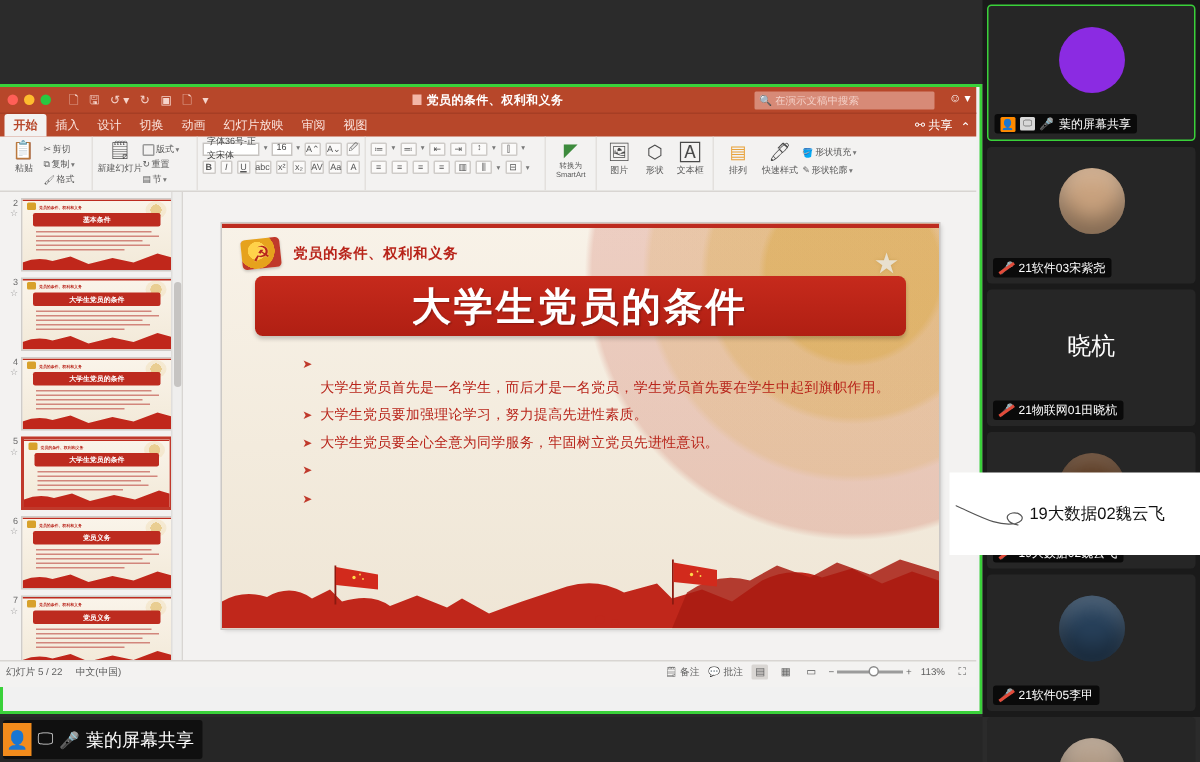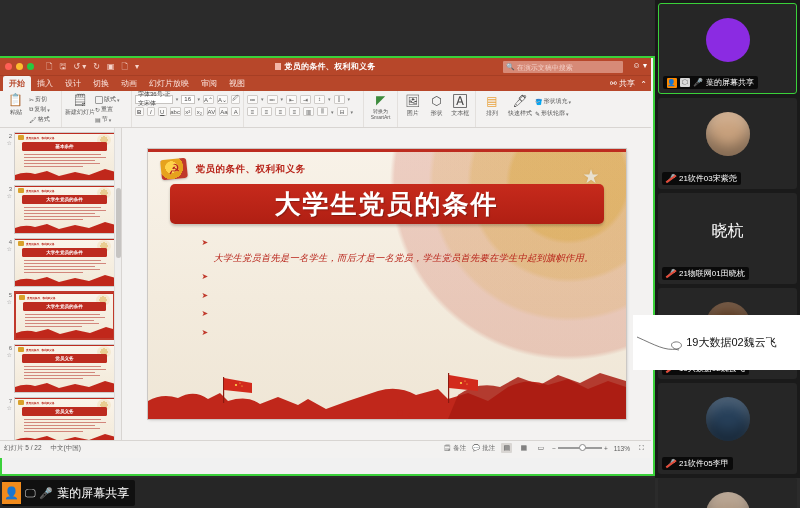--- a/index.html
+++ b/index.html
@@ -136,21 +136,21 @@
     border-radius:5px; display:flex; align-items:center; justify-content:center;
     box-shadow:0 2px 3px rgba(0,0,0,.2);
   }
   .title-bar-slide span { color:#fff; font-size:26px; font-weight:bold; letter-spacing:2px;
      text-shadow:1px 1px 1px rgba(0,0,0,.25); }
   .bullets { position:absolute; left:54px; top:88px; right:18px; }
   .bullet { display:flex; gap:5px; margin-bottom:7.5px; }
   .bullet .mk { color:#c0392b; font-size:8px; line-height:11px; width:7px; flex:none;}
   .bullet .tx { color:#b8241a; font-size:9.3px; line-height:11px; letter-spacing:.2px; white-space:nowrap;}
   .bullet.sub .mk { visibility:hidden; }
-  .bullet.sub { margin-top:-3px;font-style:italic; }
+  .bullet.sub { margin-top:-3px; }
   .footer-art { position:absolute; left:0; right:0; bottom:0; height:48px; overflow:hidden;}
 
   
   .ppt-status {
     height:15px; background:#f3f2f1; border-top:1px solid #d8d5d2;
     display:flex; align-items:center; font-size:6.5px; color:#5d5d5d; padding:0 4px;
   }
   .st-left { display:flex; gap:9px; }
   .st-right { margin-left:auto; display:flex; align-items:center; gap:6px; }
   .vbtn { width:11px; height:10px; display:flex; align-items:center; justify-content:center;
@@ -544,23 +544,25 @@
           <div class="bullets" id="bullet-list">
               <div class="bullet">
                 <span class="mk">➤</span>
               </div>
               <div class="bullet sub">
                 <span class="mk">➤</span>
                 <span class="tx">大学生党员首先是一名学生，而后才是一名党员，学生党员首先要在学生中起到旗帜作用。</span>
               </div>
               <div class="bullet">
                 <span class="mk">➤</span>
+                <span class="tx">大学生党员要加强理论学习，努力提高先进性素质。</span>
               </div>
               <div class="bullet">
                 <span class="mk">➤</span>
+                <span class="tx">大学生党员要全心全意为同学服务，牢固树立党员先进性意识。</span>
               </div>
               <div class="bullet">
                 <span class="mk">➤</span>
               </div>
               <div class="bullet">
                 <span class="mk">➤</span>
               </div>
             </div>
           <div class="footer-art">
             <svg width="478" height="48" viewBox="0 0 478 48" preserveAspectRatio="none">

